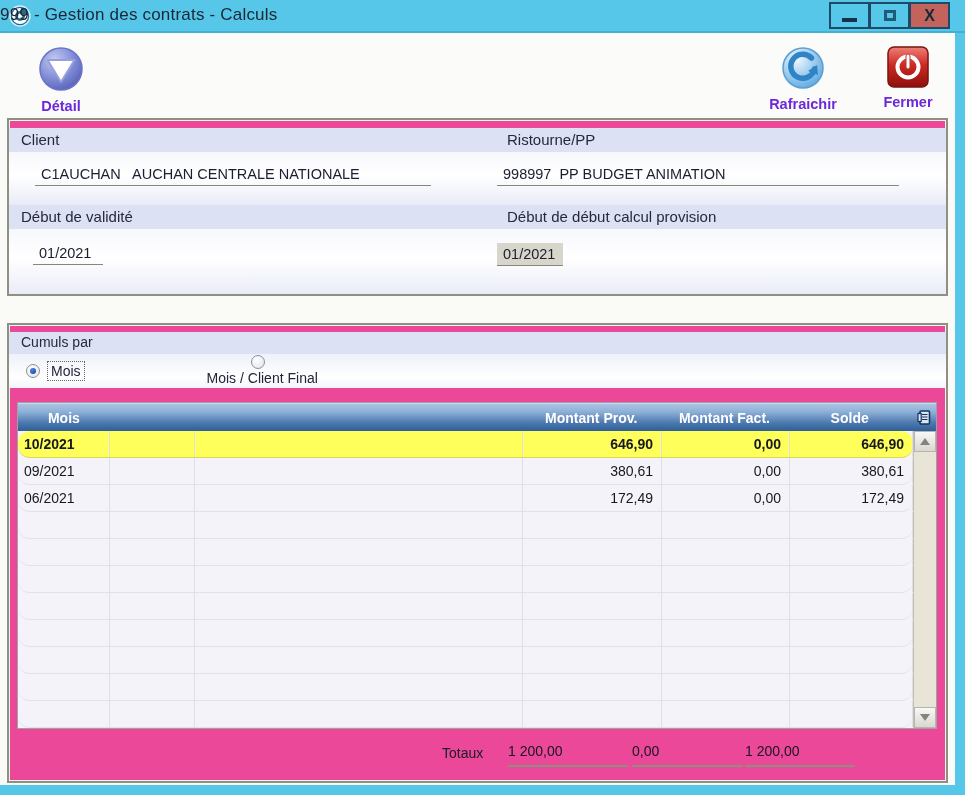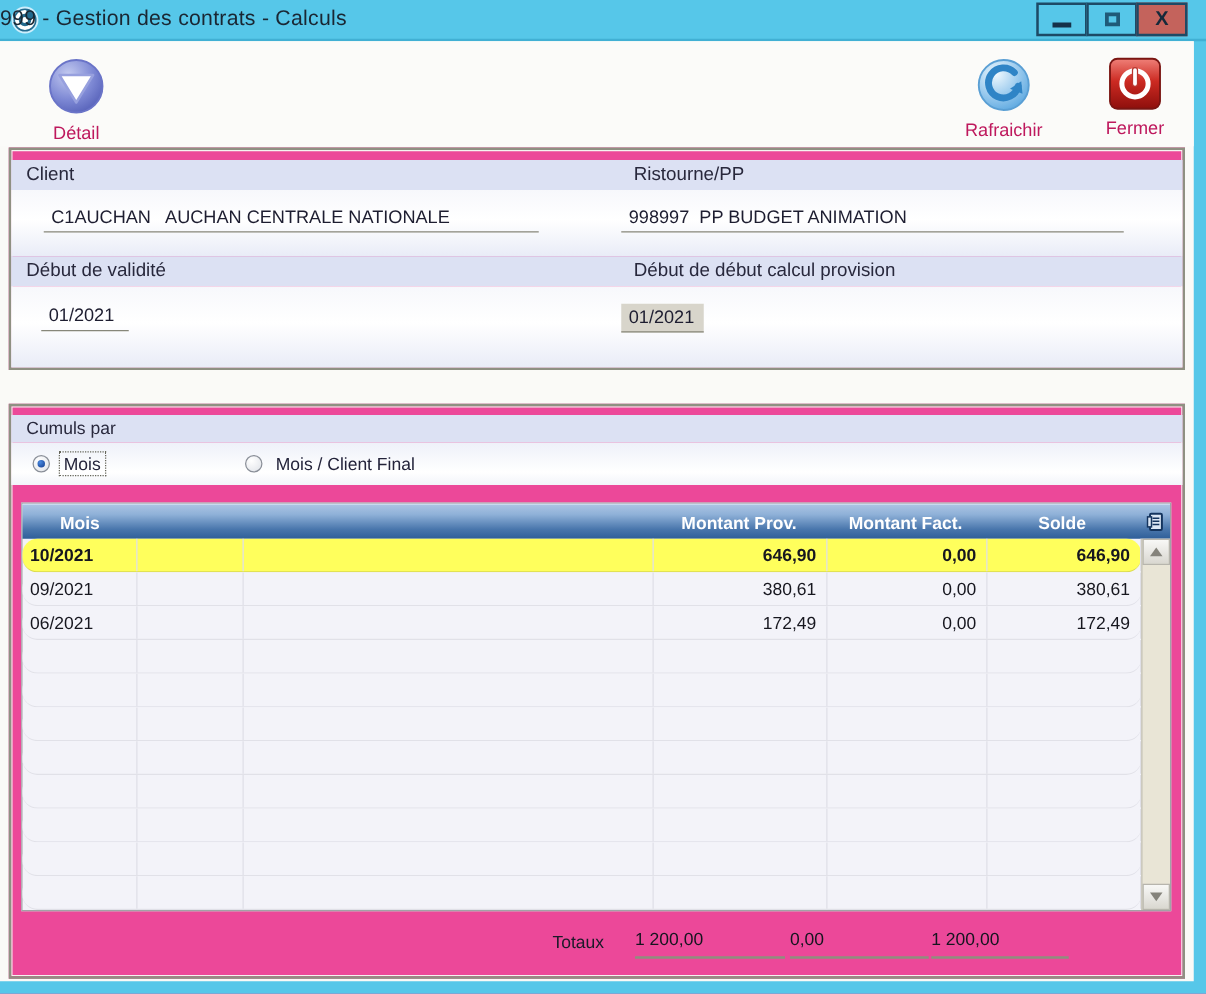--- a/index.html
+++ b/index.html
@@ -29,21 +29,21 @@
   .glyph-min{width:15px;height:4px;background:#15324a;margin-top:8px;}
   .glyph-max{width:12px;height:11px;border:3px solid #1f5a78;box-sizing:border-box;}
   
   .content{
     position:absolute;top:33px;left:0;width:955px;height:752px;
     background:#fafaf7;
   }
   
   .toolbar{position:absolute;top:0;left:0;width:100%;height:84px;background:#fbfbf9;}
   .tool-btn{position:absolute;top:12px;display:flex;flex-direction:column;align-items:center;cursor:pointer;}
-  .tool-btn .tlabel{font-size:14.5px;color:#be185d;margin-top:1px;}
+  .tool-btn .tlabel{font-size:14.5px;color:#6d28d9;margin-top:1px;font-weight:bold;}
   .btn-detail{left:22px;width:78px;}
   .btn-refresh{left:757px;width:92px;}
   .btn-fermer{left:872px;width:72px;}
   
   .panel{
     position:absolute;left:7px;width:941px;box-sizing:border-box;
     border:2px solid var(--c-panel-border,#8f9082);
     background:#ec4899;
     box-shadow:inset 0 0 0 1px #f4f4f0;
   }
@@ -63,21 +63,21 @@
   .v-client{left:26px;top:14px;width:396px;}
   .v-ristourne{left:488px;top:14px;width:402px;}
   .v-validite{left:24px;top:16px;width:70px;}
   .v-provision{left:488px;top:14px;width:66px;background:#d8d5cb;padding-top:3px;}
   
   .strip-single{position:relative;height:22px;background:#dce1f3;}
   .strip-single .lab{position:absolute;left:12px;top:2px;font-size:14px;color:#28283c;}
   .radio-row{position:relative;height:34px;background:linear-gradient(180deg,#eef1f9,#ffffff 70%,#f2f4fa);display:flex;align-items:center;}
   .ropt{display:flex;align-items:center;cursor:pointer;}
   .ropt:nth-child(1){margin-left:17px;}
-  .ropt:nth-child(2){margin-left:112px;}
+  .ropt:nth-child(2){margin-left:112px;flex-direction:column;}
   .rb{
     width:14px;height:14px;border-radius:50%;box-sizing:border-box;
     border:1px solid #8a8f98;background:radial-gradient(circle at 35% 30%,#ffffff,#dfe2e8);
     display:inline-block;position:relative;
   }
   .rb.on::after{
     content:"";position:absolute;left:3px;top:3px;width:6px;height:6px;border-radius:50%;
     background:radial-gradient(circle at 35% 30%,#4a8ae0,#123a8c);
   }
   .rlab{font-size:14px;color:#23233a;margin-left:8px;padding:1px 3px;}

